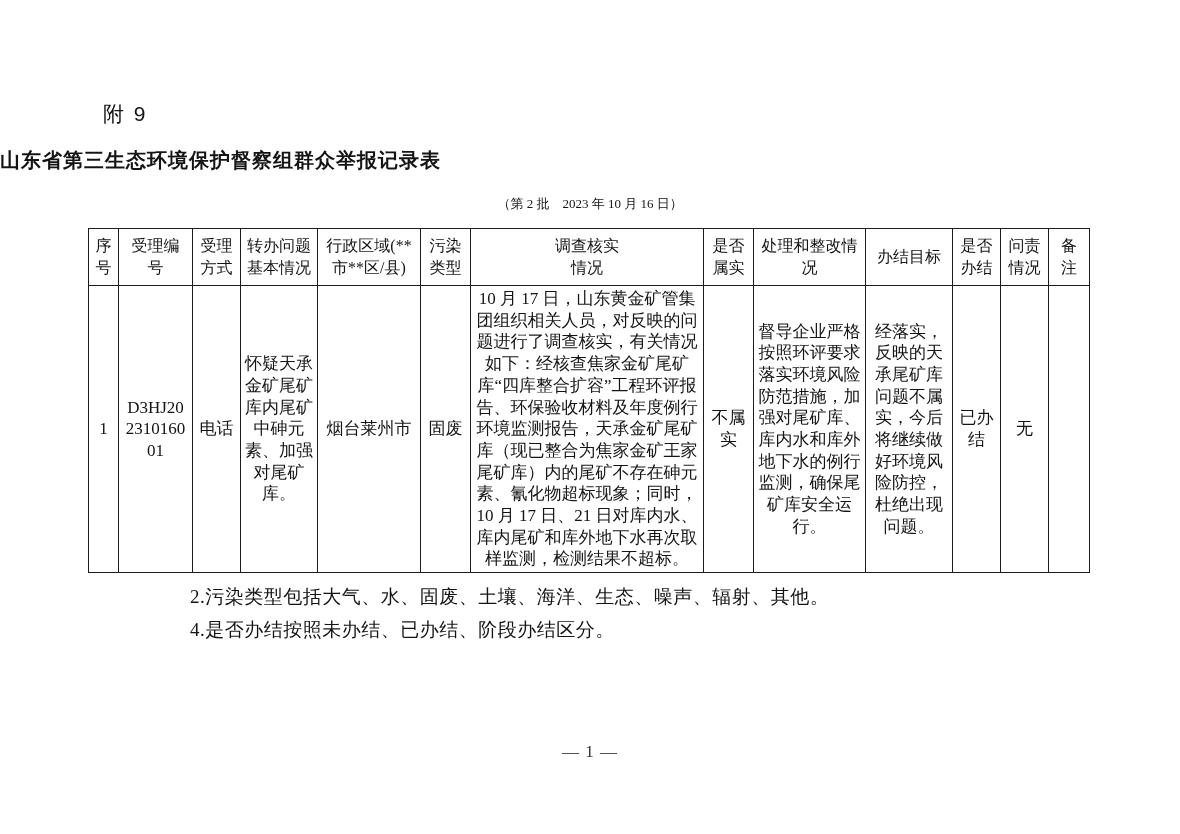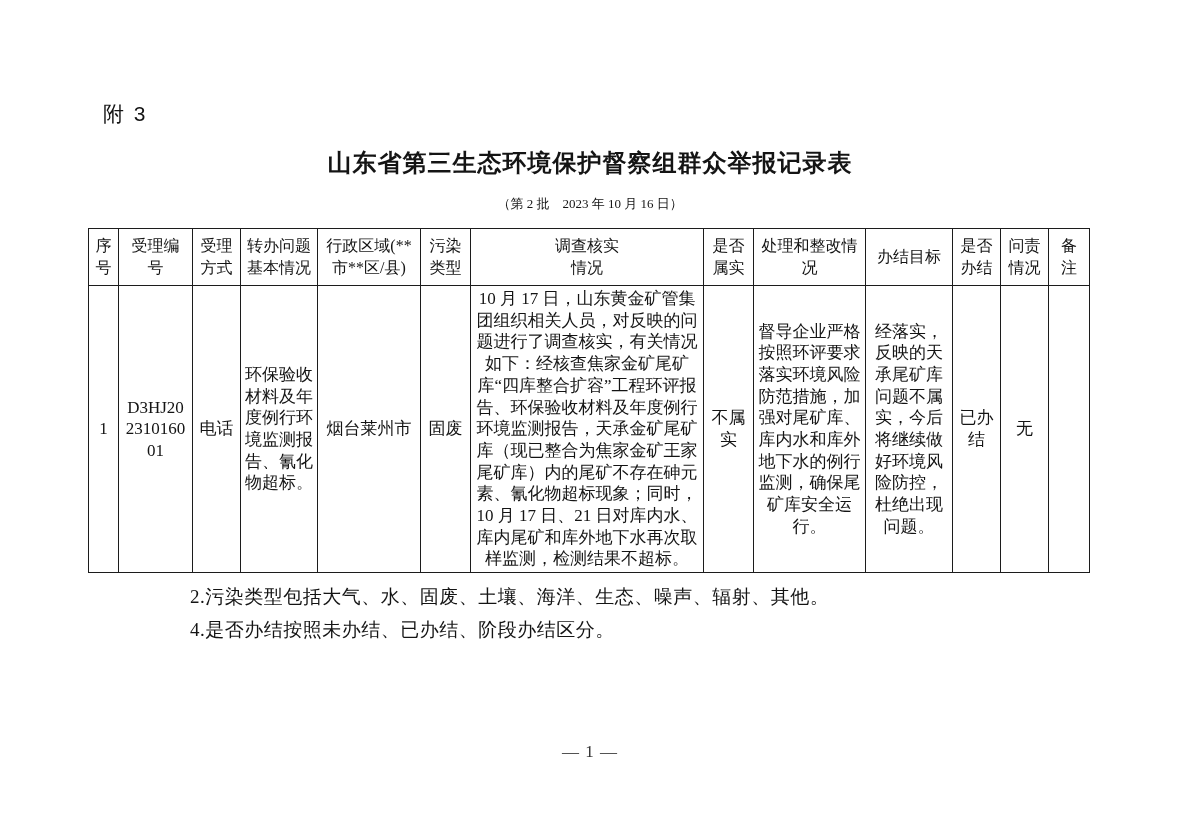--- a/index.html
+++ b/index.html
@@ -9,21 +9,21 @@
     font-family:"Liberation Serif","DejaVu Serif",serif; color:#141414;
     overflow:hidden;
   }
   .attachment-label {
     position:absolute; left:103px; top:100px;
     font-family:"Liberation Sans","DejaVu Sans",sans-serif;
     font-size:21px; letter-spacing:2px;
   }
   .doc-title {
     position:absolute; left:0; top:147px; width:100%;
-    text-align:center; font-size:24px; font-weight:bold; letter-spacing:1px;
+    text-align:left; font-size:20px; font-weight:bold; letter-spacing:1px;
   }
   .doc-subtitle {
     position:absolute; left:0; top:195px; width:100%;
     text-align:center; font-size:13px;
   }
   table.report-table {
     position:absolute; left:88px; top:228px; width:1001px;
     border-collapse:collapse; table-layout:fixed;
   }
   .report-table th, .report-table td {
@@ -56,21 +56,21 @@
   .page-number {
     position:absolute; left:0; top:742px; width:100%;
     text-align:center; font-size:17px; letter-spacing:1px; color:#333;
   }
 </style>
 </head>
 <body>
 
 <div class="page">
 
-  <div class="attachment-label">附 3</div>
+  <div class="attachment-label">附 9</div>
 
   <div class="doc-title">山东省第三生态环境保护督察组群众举报记录表</div>
 
   <div class="doc-subtitle">（第 2 批　2023 年 10 月 16 日）</div>
 
   <table class="report-table">
     <colgroup>
       <col style="width:30px">
         <col style="width:74px">
         <col style="width:48px">
@@ -112,21 +112,21 @@
 情况</th>
         <th>备
 注</th>
       </tr>
     </thead>
     <tbody>
       <tr>
         <td class="cell-seq">1</td>
         <td class="cell-case-no">D3HJ20231016001</td>
         <td class="cell-method">电话</td>
-        <td class="cell-issue">环保验收材料及年度例行环境监测报告、氰化物超标。</td>
+        <td class="cell-issue">怀疑天承金矿尾矿库内尾矿中砷元素、加强对尾矿库。</td>
         <td class="cell-region">烟台莱州市</td>
         <td class="cell-type">固废</td>
         <td class="cell-investigation">10 月 17 日，山东黄金矿管集团组织相关人员，对反映的问题进行了调查核实，有关情况如下：经核查焦家金矿尾矿库“四库整合扩容”工程环评报告、环保验收材料及年度例行环境监测报告，天承金矿尾矿库（现已整合为焦家金矿王家尾矿库）内的尾矿不存在砷元素、氰化物超标现象；同时，10 月 17 日、21 日对库内水、库内尾矿和库外地下水再次取样监测，检测结果不超标。</td>
         <td class="cell-verified">不属实</td>
         <td class="cell-handling">督导企业严格按照环评要求落实环境风险防范措施，加强对尾矿库、库内水和库外地下水的例行监测，确保尾矿库安全运行。</td>
         <td class="cell-goal">经落实，反映的天承尾矿库问题不属实，今后将继续做好环境风险防控，杜绝出现问题。</td>
         <td class="cell-closed">已办结</td>
         <td class="cell-accountability">无</td>
         <td class="cell-remark"></td>
       </tr>

